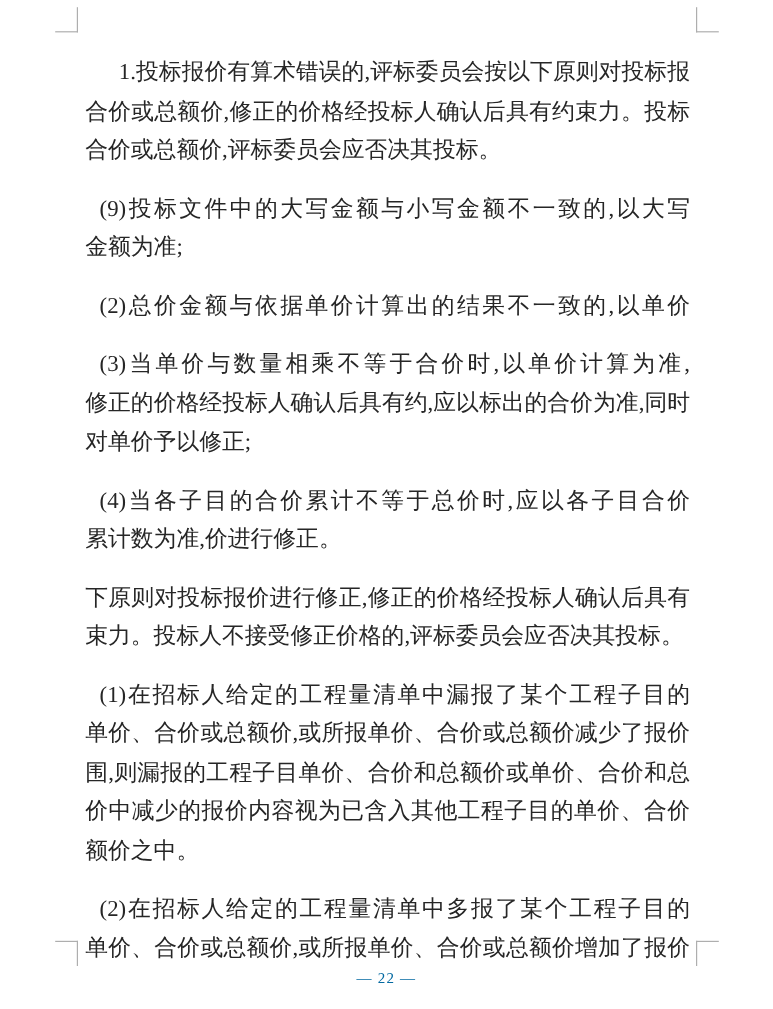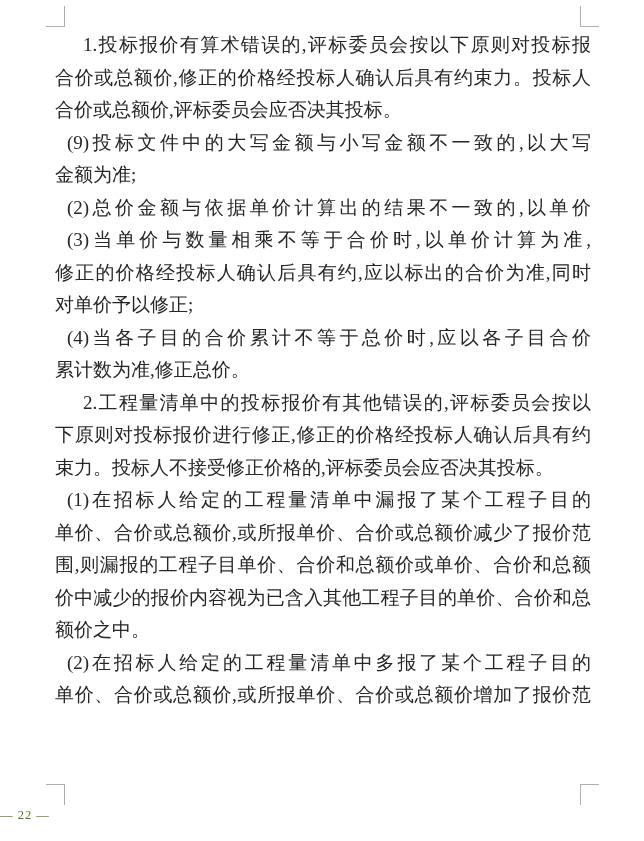--- a/index.html
+++ b/index.html
@@ -21,39 +21,40 @@
   .crop.bl { left: 46px;  top: 784px;  border-right: 1px solid #aeaeae; border-top: 1px solid #aeaeae; }
   .crop.br { left: 580px; top: 784px;  border-left: 1px solid #aeaeae;  border-top: 1px solid #aeaeae; }
 
   .text-block {
     position: absolute;
     left: 55px; top: 29px;
     width: 536px;
     color: #262626;
     font-size: 19px;
   }
-  .para { margin: 0; padding: 0; }
+  .para { margin: 16px; padding: 0; }
   .line {
     height: 32.5px;
     line-height: 32.5px;
     overflow: hidden;
   }
   
   .line.j { text-align: justify; text-justify: inter-character; }
   .line.j::after { content: ""; display: inline-block; width: 100%; height: 0; }
   
   .line.indent-number { text-indent: 28px; }
   .line.indent-paren  { text-indent: 12px; }
 
   .page-number {
     position: absolute;
     left: 0; top: 808px;
     width: 644px;
+    text-align: center;
     font-size: 12.5px;
-    color: #4d7c0f;
+    color: #0369a1;
     letter-spacing: 1px;
   }
 </style>
 </head>
 <body>
 
 <div class="page">
 
   <div class="crop tl"></div>
   <div class="crop tr"></div>
@@ -73,24 +74,23 @@
       <div class="para">
         <div class="line j indent-paren">(2)总价金额与依据单价计算出的结果不一致的,以单价</div>
       </div>
       <div class="para">
         <div class="line j indent-paren">(3)当单价与数量相乘不等于合价时,以单价计算为准,</div>
         <div class="line j">修正的价格经投标人确认后具有约,应以标出的合价为准,同时</div>
         <div class="line">对单价予以修正;</div>
       </div>
       <div class="para">
         <div class="line j indent-paren">(4)当各子目的合价累计不等于总价时,应以各子目合价</div>
-        <div class="line">累计数为准,修正总价。</div>
+        <div class="line">累计数为准,价进行修正。</div>
       </div>
       <div class="para">
-        <div class="line j indent-number">2.工程量清单中的投标报价有其他错误的,评标委员会按以</div>
         <div class="line j">下原则对投标报价进行修正,修正的价格经投标人确认后具有约</div>
         <div class="line">束力。投标人不接受修正价格的,评标委员会应否决其投标。</div>
       </div>
       <div class="para">
         <div class="line j indent-paren">(1)在招标人给定的工程量清单中漏报了某个工程子目的</div>
         <div class="line j">单价、合价或总额价,或所报单价、合价或总额价减少了报价范</div>
         <div class="line j">围,则漏报的工程子目单价、合价和总额价或单价、合价和总额</div>
         <div class="line j">价中减少的报价内容视为已含入其他工程子目的单价、合价和总</div>
         <div class="line">额价之中。</div>
       </div>

